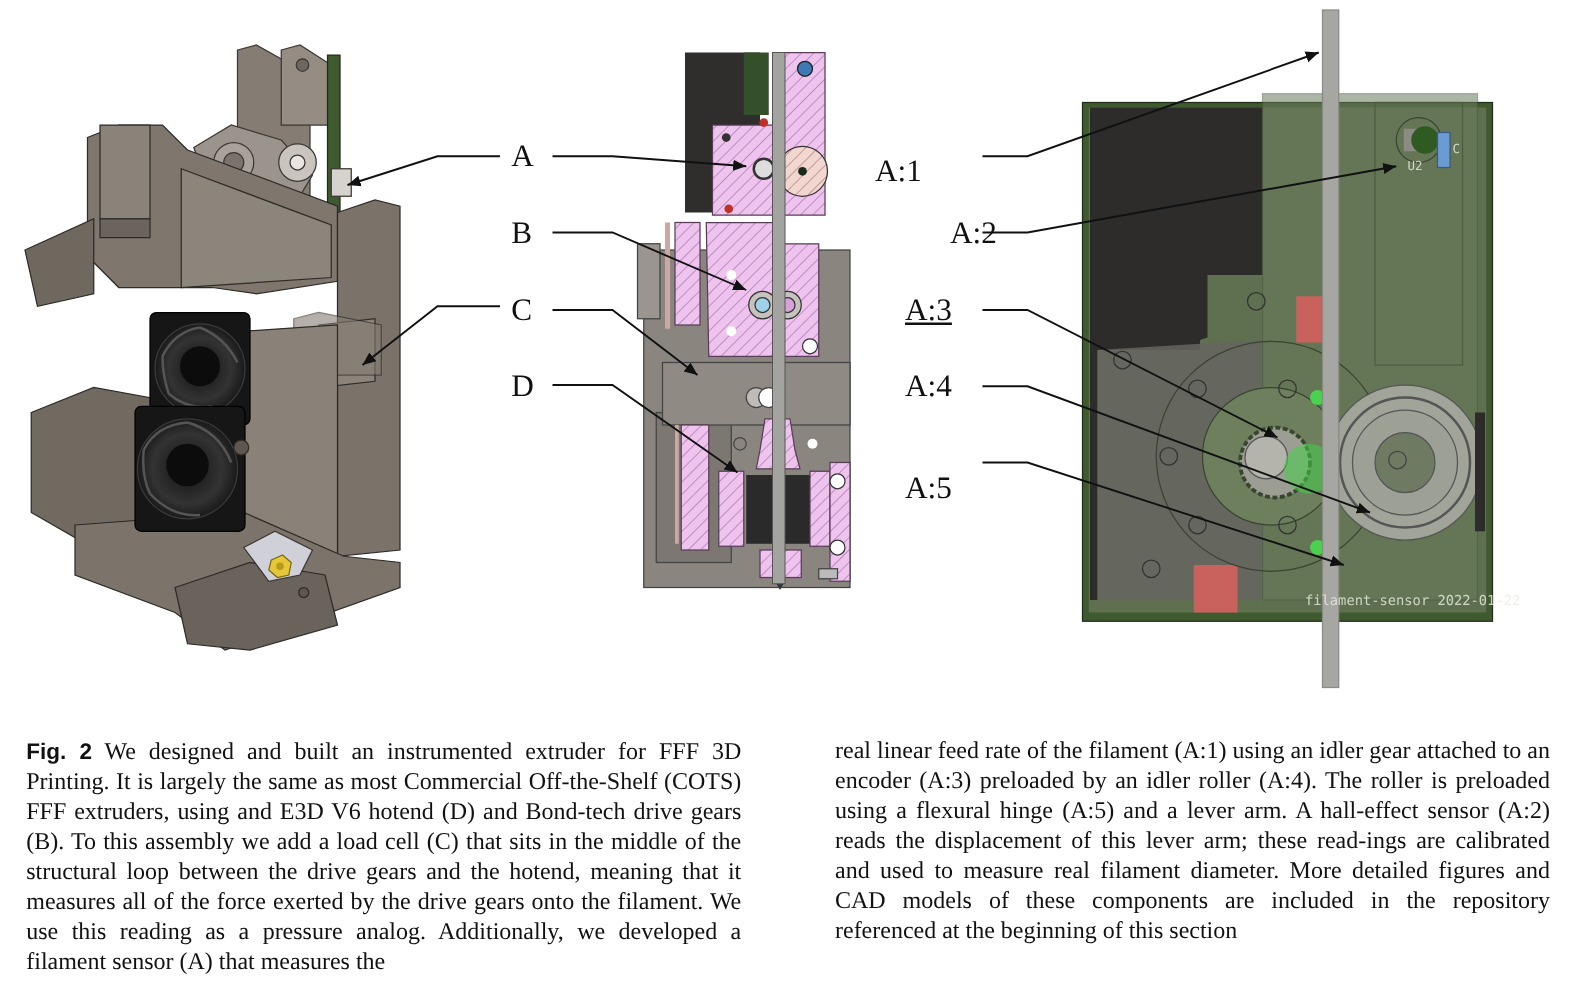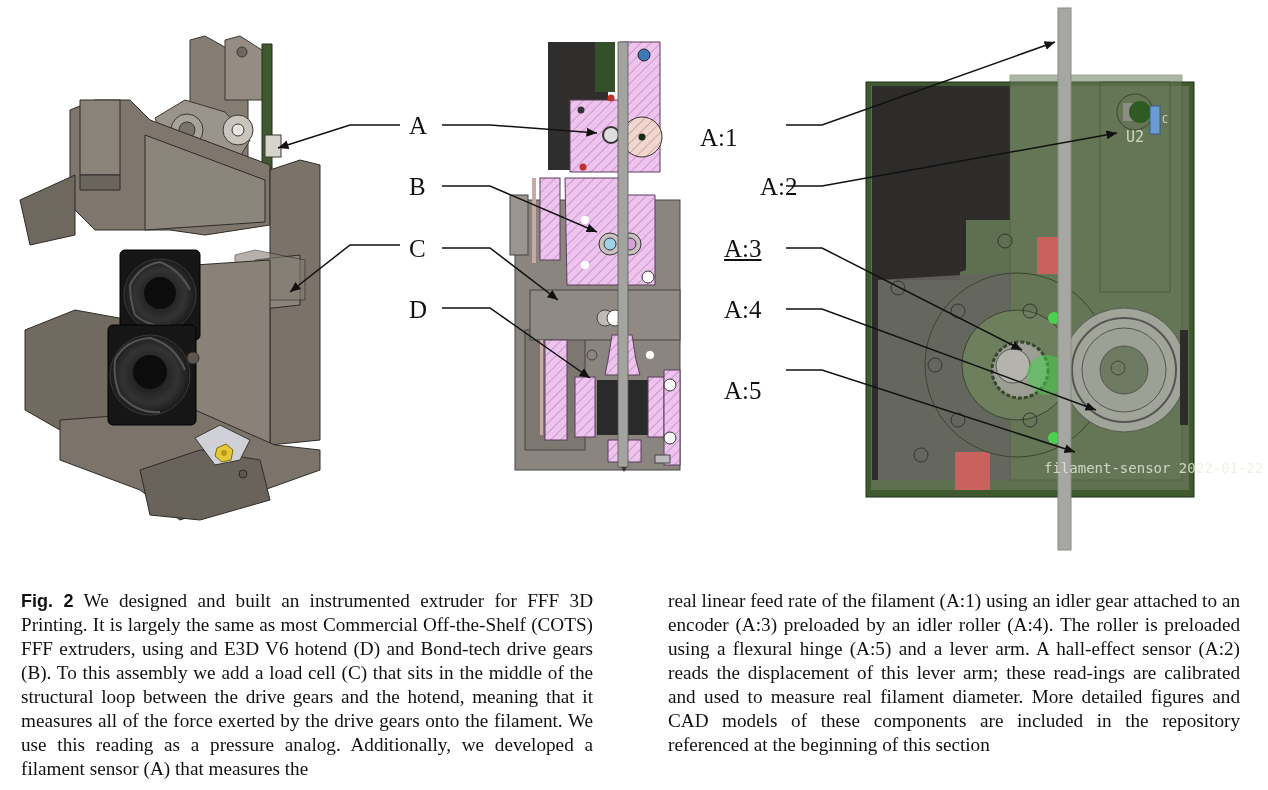--- a/index.html
+++ b/index.html
@@ -206,23 +206,23 @@
 
     <g stroke="#111" stroke-width="1.5" fill="none">
       <polyline points="786,125 822,125 1055,42" marker-end="url(#arrow)"></polyline>
       <polyline points="786,186 822,186 1117,133" marker-end="url(#arrow)"></polyline>
       <polyline points="786,248 822,248 1022,350" marker-end="url(#arrow)"></polyline>
       <polyline points="786,309 822,309 1096,410" marker-end="url(#arrow)"></polyline>
       <polyline points="786,370 822,370 1075,452" marker-end="url(#arrow)"></polyline>
     </g>
   </svg>
 
-  <span class="board-text" style="left:1126px; top:128px; font-size:15px;">U2</span>
+  <span class="board-text" style="left:1126px; top:128px; font-size:10px;">U2</span>
   <span class="board-text" style="left:1162px; top:114px; font-size:10px;">C</span>
-  <span class="board-text" style="left:1044px; top:460px; font-size:14px;">filament-sensor 2022-01-22</span>
+  <span class="board-text" style="left:1044px; top:474px; font-size:11px;">filament-sensor 2022-01-22</span>
 
   <span class="label" style="left:409px; top:113px;">A</span>
   <span class="label" style="left:409px; top:174px;">B</span>
   <span class="label" style="left:409px; top:236px;">C</span>
   <span class="label" style="left:409px; top:297px;">D</span>
 
   <span class="label" style="left:700px; top:113px;margin-top:12px;">A:1</span>
   <span class="label" style="left:760px; top:174px;">A:2</span>
   <span class="label" style="left:724px; top:236px;text-decoration:underline;">A:3</span>
   <span class="label" style="left:724px; top:297px;">A:4</span>

